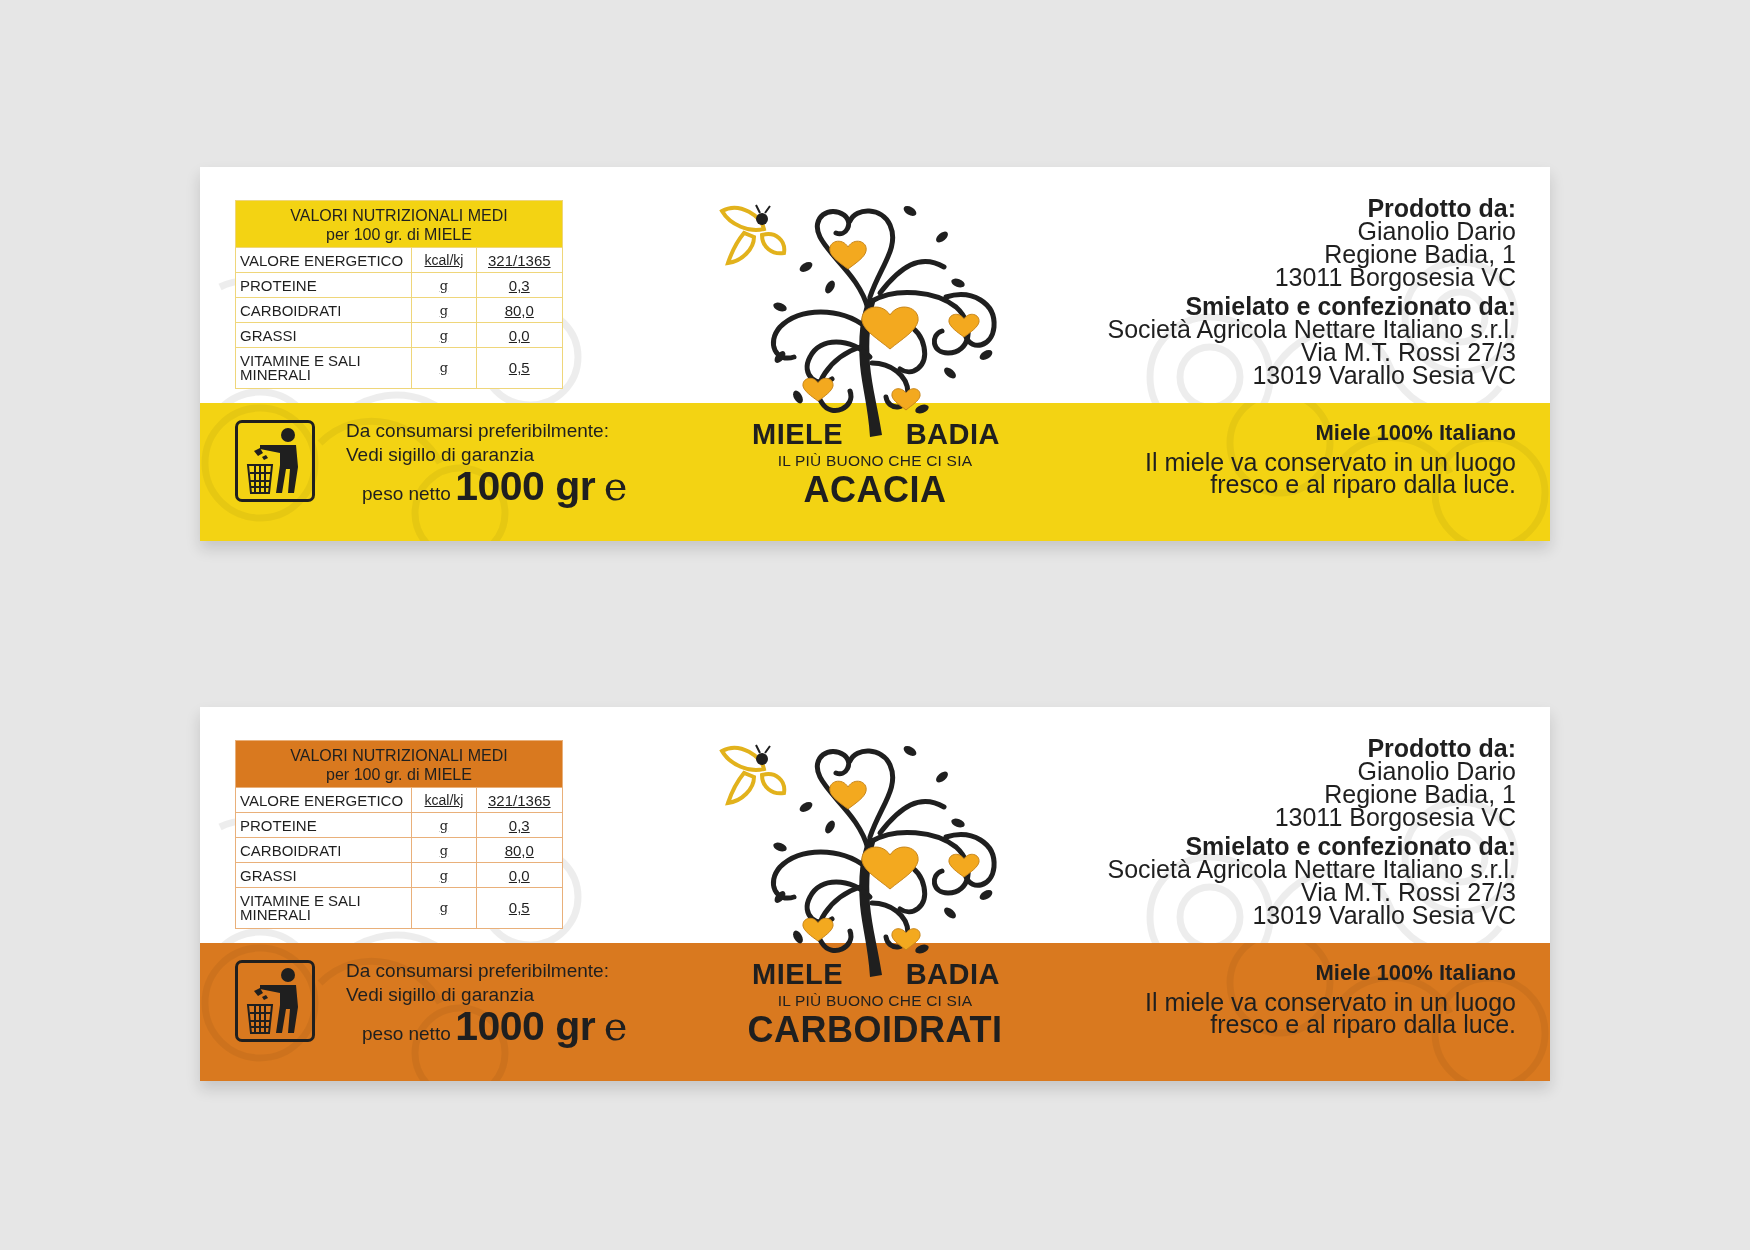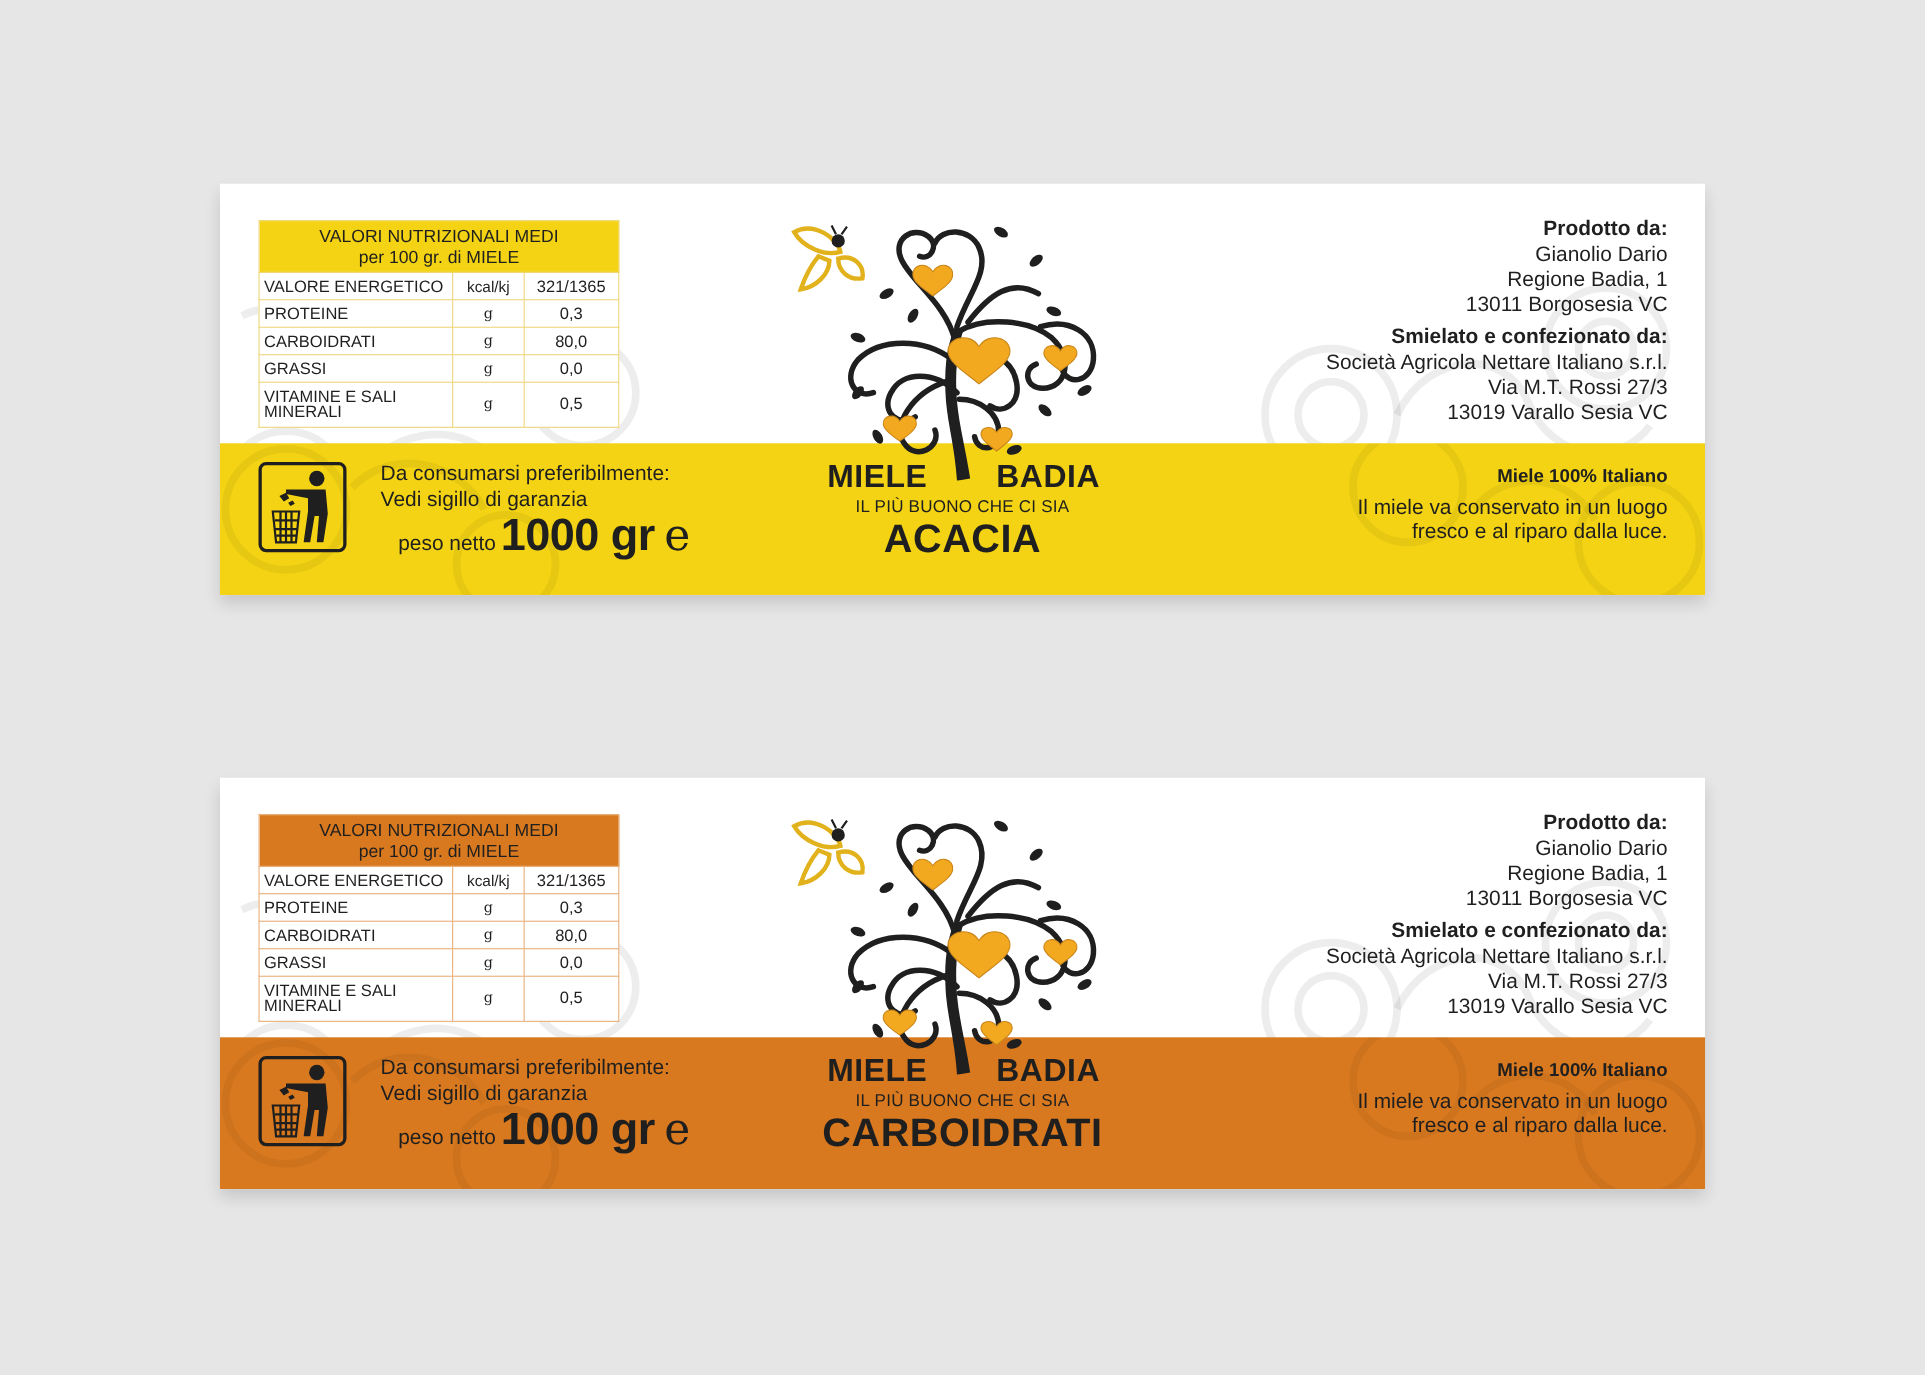--- a/index.html
+++ b/index.html
@@ -5,42 +5,42 @@
   html,body{margin:0;padding:0;}
   body{width:1750px;height:1250px;background:#e6e6e6;position:relative;overflow:hidden;font-family:"Liberation Sans","DejaVu Sans",sans-serif;color:#1f1f1f;}
   .label{position:absolute;left:200px;width:1350px;height:374px;background:#fff;box-shadow:0 8px 14px rgba(0,0,0,0.14);overflow:hidden;}
   .label.l1{top:167px;}
   .label.l2{top:707px;}
   .band{position:absolute;left:0;right:0;top:236px;height:138px;}
   .watermark{position:absolute;pointer-events:none;}
   .nutri{position:absolute;left:35px;top:33px;width:328px;border-collapse:collapse;font-size:15px;background:#fff;}
   .nutri th{font-weight:normal;font-size:16px;line-height:19px;padding:5px 16px 3px;text-align:center;}
   .nutri td{height:24px;padding:0 4px;font-size:15px;border:1px solid;}
-  .nutri td.u,.nutri td.v{text-align:center;}
+  .nutri td.u,.nutri td.v{text-align:center;text-decoration:underline;}
   .nutri td.u{width:56px;font-family:"DejaVu Serif",serif;font-size:13px;}
   .nutri td.v{width:78px;}
   .nutri td.k{width:170px;}
   .nutri tr.tall td{height:40px;line-height:14px;margin-left:24px;}
   .logo-svg{position:absolute;left:510px;top:30px;}
   .brand{position:absolute;left:550px;width:250px;text-align:center;}
   .brand-line{position:absolute;top:251px;left:0;right:0;font-family:"Liberation Sans",sans-serif;font-weight:bold;font-size:29px;letter-spacing:0.5px;}
   .brand-line .w1{position:absolute;left:2px;}
   .brand-line .w2{position:absolute;right:0px;}
   .tagline{position:absolute;top:285px;left:0;right:0;font-size:15.5px;letter-spacing:0.2px;}
   .variety{position:absolute;top:302px;left:-40px;right:-40px;font-weight:bold;font-size:36px;letter-spacing:0.5px;}
   .trash{position:absolute;left:35px;top:253px;width:80px;height:82px;border:3px solid #1f1f1f;border-radius:7px;box-sizing:border-box;}
   .bestby{position:absolute;left:130px;top:252px;font-size:19px;line-height:24px;margin-left:16px;}
   .peso{position:absolute;left:130px;top:296px;white-space:nowrap;}
   .peso .small{font-size:19px;margin-left:32px;}
   .peso .big{font-size:41px;font-weight:bold;letter-spacing:-0.5px;}
   .peso .e{font-family:"DejaVu Serif",serif;font-size:40px;font-weight:normal;margin-left:4px;}
-  .right{position:absolute;right:34px;text-align:right;font-size:19px;line-height:23px;}
+  .right{position:absolute;right:34px;text-align:right;font-size:25px;line-height:23px;}
   .right .h{font-weight:bold;}
   .right.top{top:30px;}
-  .right.italiano{top:254px;font-weight:bold;font-size:17px;margin-left:20px;}
+  .right.italiano{top:254px;font-weight:bold;font-size:22px;margin-left:20px;}
   .right.conserv{top:284px;line-height:22px;}
 </style>
 </head>
 <body>
 
 <div class="label l1">
 
   <svg class="watermark" width="420" height="374" style="left:0;top:0;" viewBox="0 0 420 374">
     <g fill="none" stroke="#000" stroke-opacity="0.07" stroke-width="7">
       <circle cx="60" cy="280" r="55"></circle>

